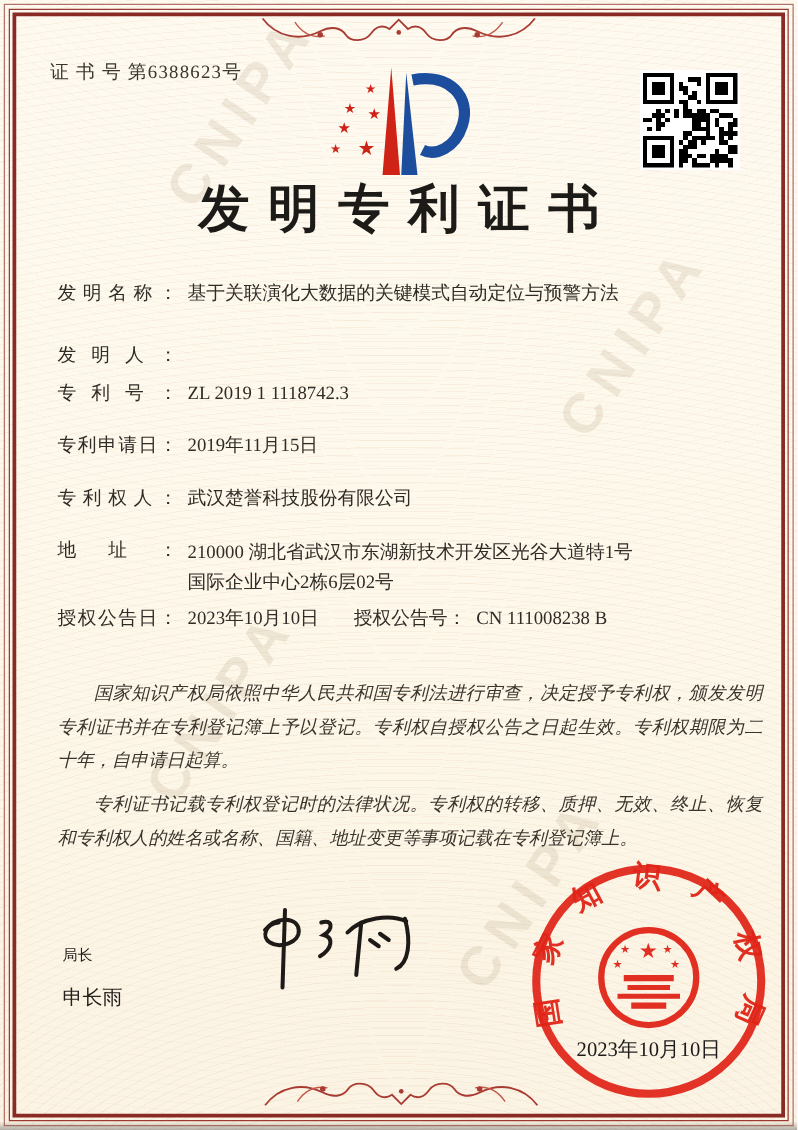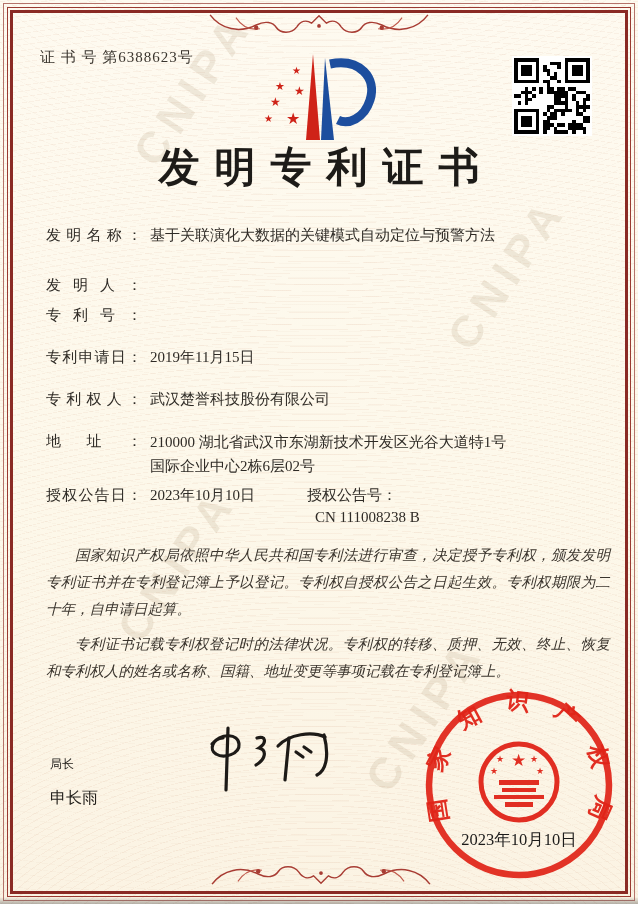--- a/index.html
+++ b/index.html
@@ -33,21 +33,21 @@
 
   .title{position:absolute;left:0;right:0;top:140px;text-align:center;
          font-size:41px;font-weight:700;color:#1d1b18;letter-spacing:15px;text-indent:15px;}
 
   .fields{position:absolute;left:46px;top:224px;right:24px;font-size:15px;line-height:22px;color:#2f2b26;}
   .row{display:flex;align-items:flex-start;}
   .lbl{flex:0 0 96px;width:96px;text-align:justify;text-align-last:justify;text-justify:inter-character;white-space:nowrap;}
   .val{margin-left:8px;}
   .mb1{margin-bottom:28px;} .mb2{margin-bottom:8px;} .mb3{margin-bottom:20px;} .mb4{margin-bottom:6px;}
   .vline{display:block;line-height:24px;}
-  .grant-row .pair2{margin-left:52px;display:flex;flex-direction:column;}
+  .grant-row .pair2{margin-left:28px;display:flex;}
   .grant-row .lbl2{white-space:nowrap;}
 
   .paras{position:absolute;left:46px;right:28px;top:542px;font-size:14.5px;line-height:27px;
          font-style:italic;color:#3a342d;text-align:justify;}
   .paras p{margin:0 0 8px 0;text-indent:2em;}
 
   .post-title{position:absolute;left:50px;top:756px;font-size:12px;color:#23201c;font-family:"Liberation Sans","DejaVu Sans",sans-serif;}
   .post-name{position:absolute;left:50px;top:788px;font-size:16px;color:#23201c;font-family:"Liberation Sans","DejaVu Sans",sans-serif;}
 
   .signature{position:absolute;left:190px;top:722px;width:152px;height:84px;}
@@ -247,20 +247,21 @@
   <div class="fields">
     <div class="row mb1">
       <span class="lbl">发明名称：</span>
       <span class="val">基于关联演化大数据的关键模式自动定位与预警方法</span>
     </div>
     <div class="row mb2">
       <span class="lbl">发明人：</span>
     </div>
     <div class="row mb3">
       <span class="lbl">专利号：</span>
+      <span class="val">ZL 2019 1 1118742.3</span>
     </div>
     <div class="row mb3">
       <span class="lbl">专利申请日：</span>
       <span class="val">2019年11月15日</span>
     </div>
     <div class="row mb3">
       <span class="lbl">专利权人：</span>
       <span class="val">武汉楚誉科技股份有限公司</span>
     </div>
     <div class="row mb4">

